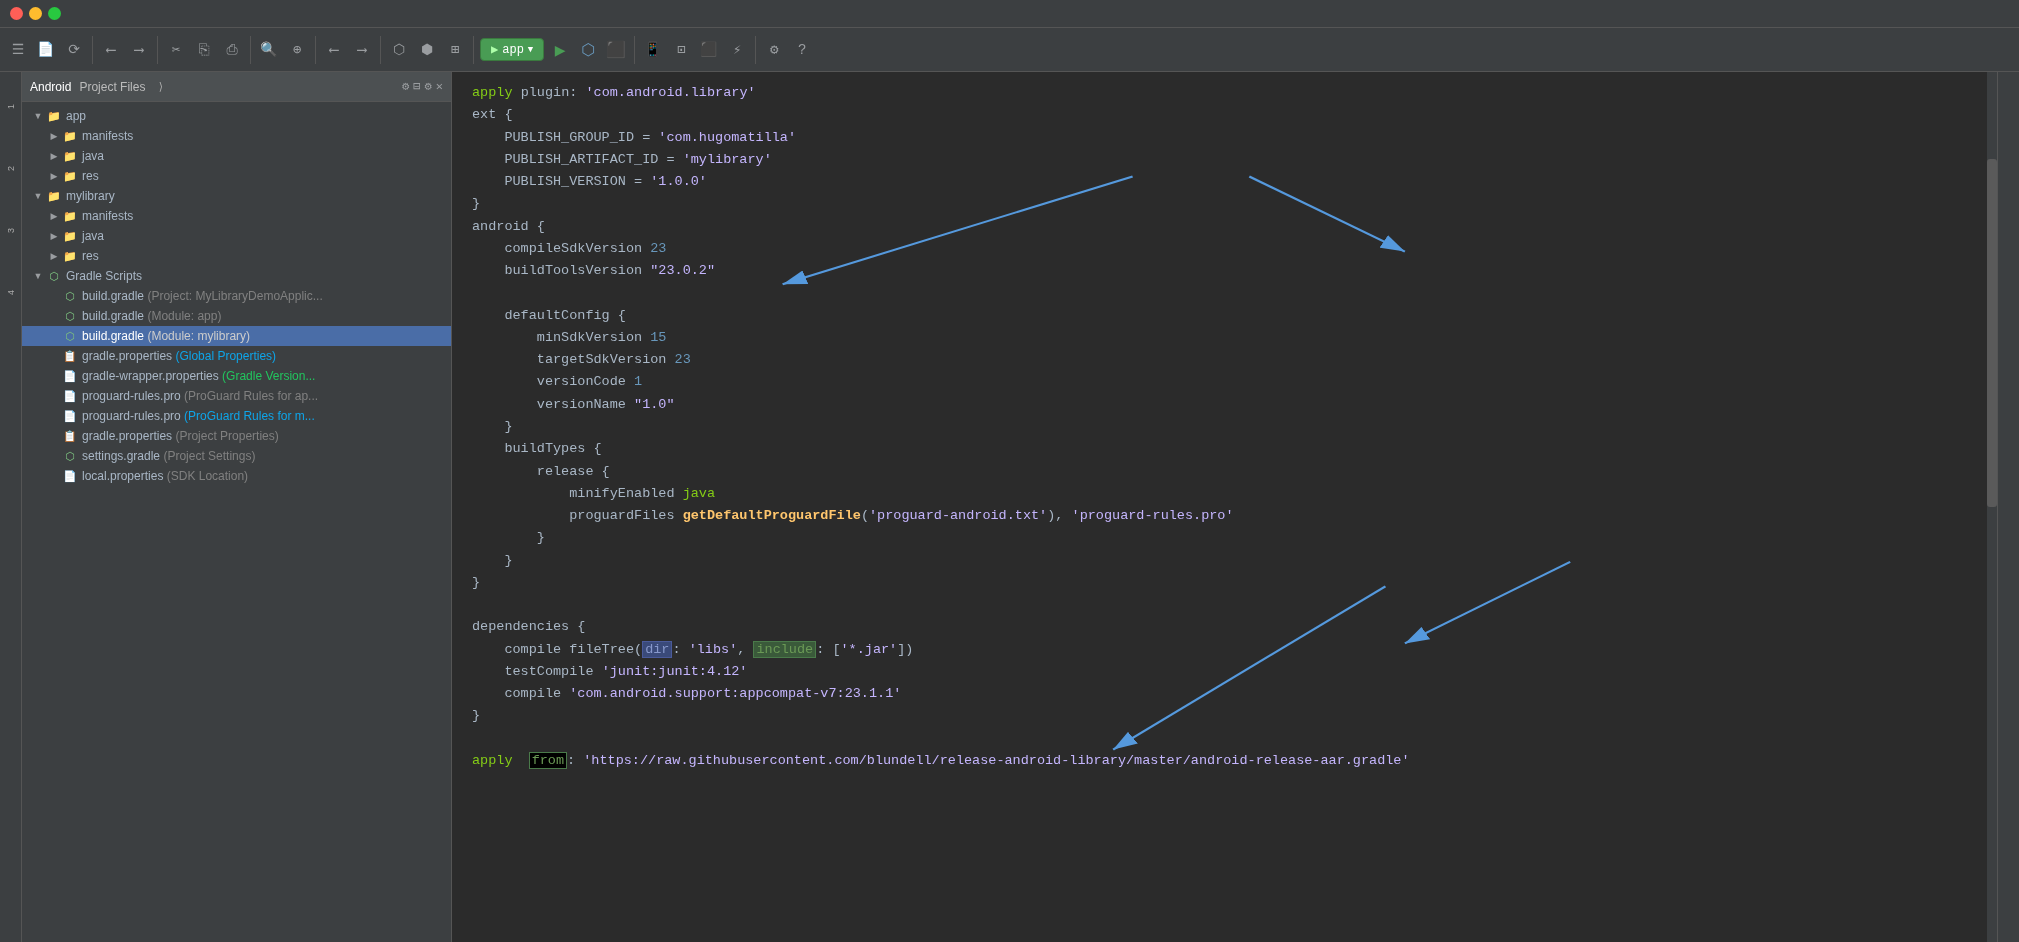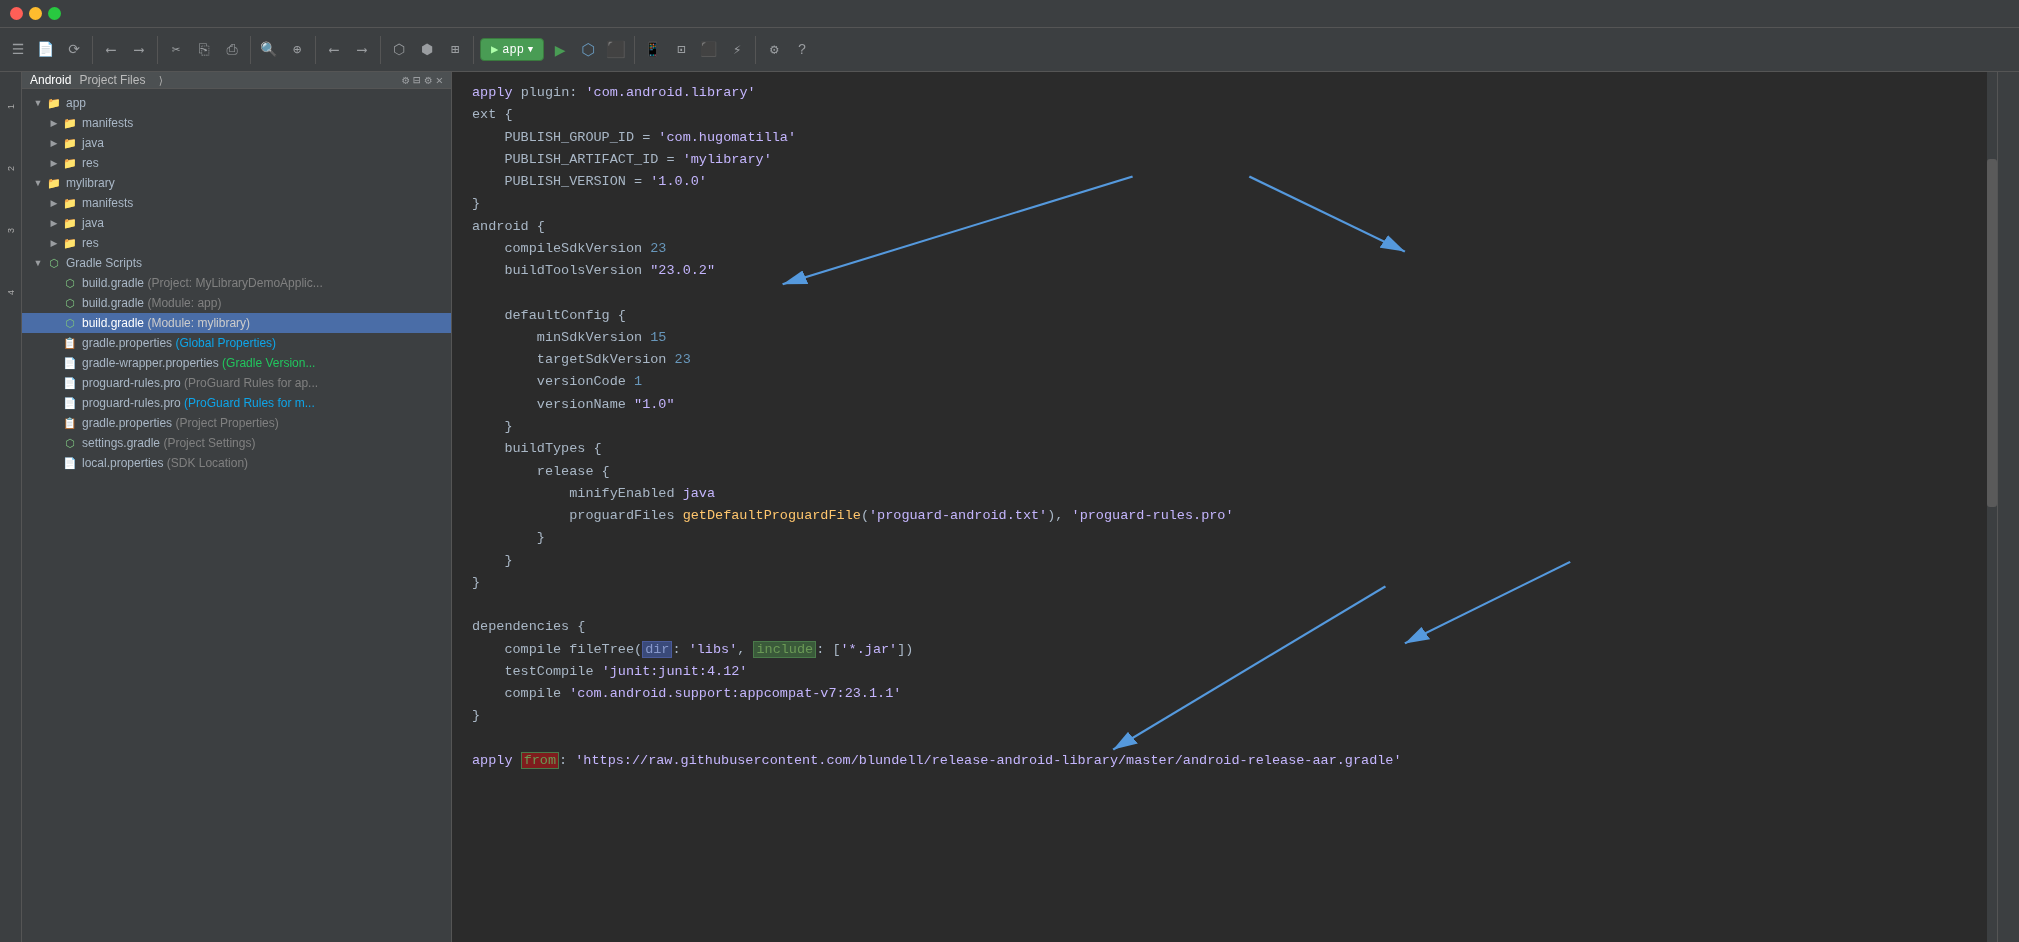--- a/index.html
+++ b/index.html
@@ -110,21 +110,21 @@
       display: flex;
       flex-direction: column;
     }
     .project-panel-header {
       display: flex;
       align-items: center;
       padding: 4px 8px;
       background: #4c5052;
       border-bottom: 1px solid #555;
       gap: 8px;
-      height: 17px;
+      height: 30px;
     }
     .panel-tab {
       color: #bbbbbb;
       font-size: 12px;
       font-family: -apple-system, sans-serif;
       font-weight: 500;
       cursor: pointer;
     }
     .panel-tab.active {
       color: #ffffff;
@@ -190,36 +190,37 @@
       overflow: hidden;
     }
     .code-area {
       padding: 10px 20px;
       line-height: 1.6;
       font-size: 13.5px;
       position: relative;
     }
 
     
-    .kw { color: #c4b5fd; } 
+    .kw { color: #84cc16; } 
     .str { color: #c4b5fd; } 
     .num { color: #6897bb; } 
-    .fn { color: #ffc66d; }
+    .fn { color: #ffc66d; font-weight: bold; }
     .plain { color: #a9b7c6; }
     .highlight-include {
       background: #3a5a3a;
       color: #6a9955;
       border: 1px solid #4a7a4a;
       padding: 0 2px;
     }
     .highlight-from {
-      background: #7f1d1d;
+      background: #000000;
       color: #6a9955;
       border: 1px solid #4a7a4a;
       padding: 0 2px;
+      margin-left: 8px;
     }
     .highlight-dir {
       background: #3a4a7a;
       color: #8899cc;
       border: 1px solid #4a5a9a;
       padding: 0 2px;
     }
 
     
     .arrows-overlay {

